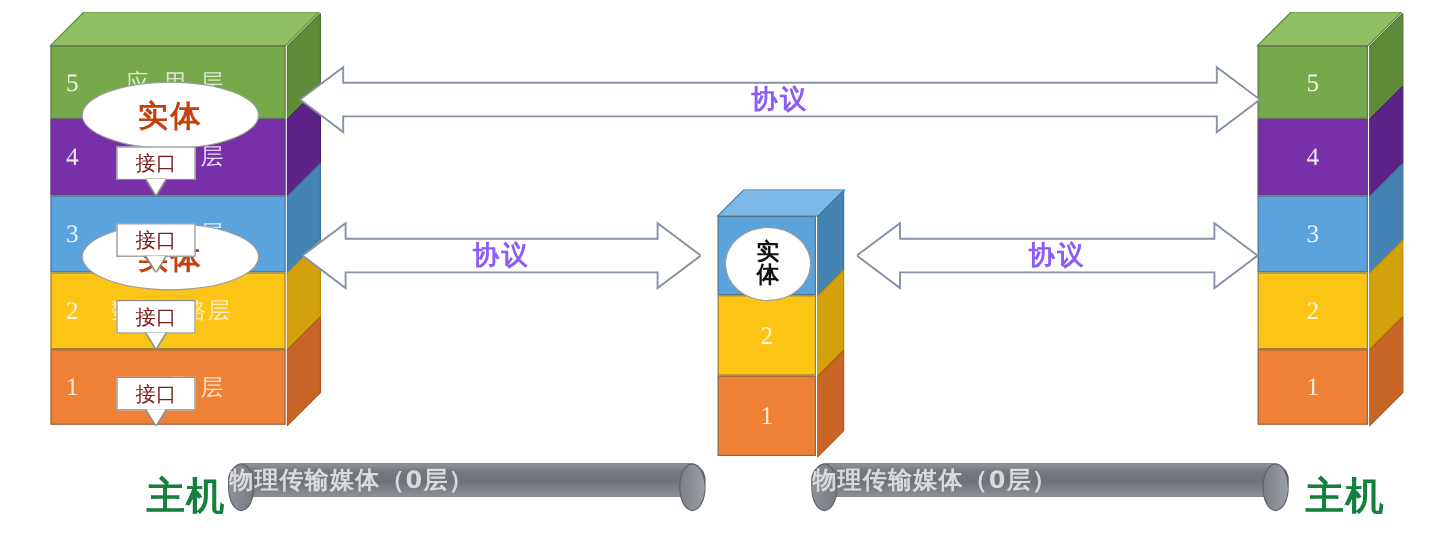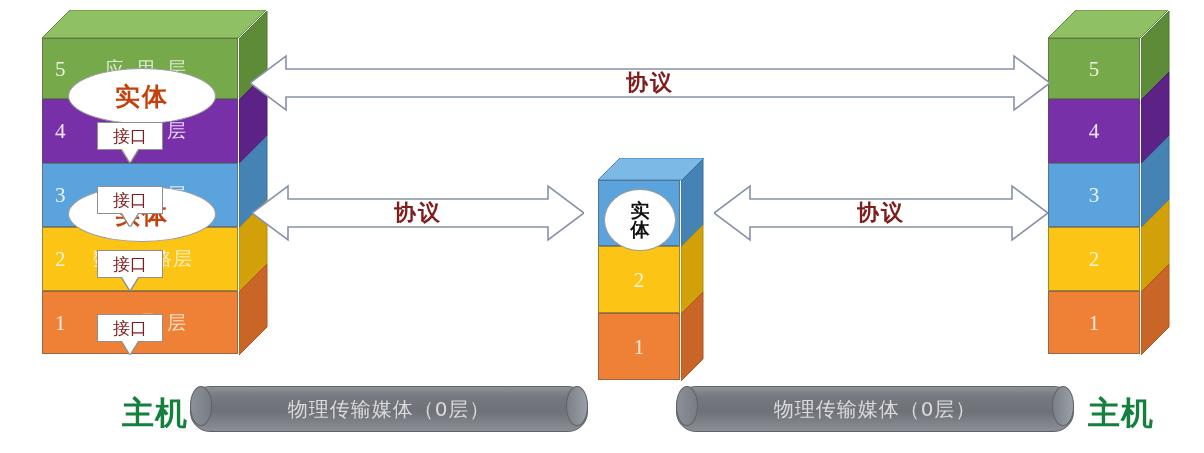--- a/index.html
+++ b/index.html
@@ -97,39 +97,39 @@
 
   
   .protoarrow { position: absolute; z-index: 5; }
   .protoarrow svg { display: block; width: 100%; height: 100%; }
   .proto-label {
     position: absolute;
     top: 50%;
     left: 0; right: 0;
     transform: translateY(-50%);
     text-align: center;
-    color: #7f1d1d;
+    color: #8b5cf6;
     font-weight: bold;
     font-size: 22px;
     letter-spacing: 2px;
     font-family: "DejaVu Sans", "Liberation Sans", sans-serif;
     pointer-events: none;
   }
 
   
   .medium {
     position: absolute;
-    height: 46px;
+    height: 28px;
     border-radius: 20px / 20px;
     background: linear-gradient(to bottom, #8e9298 0%, #75797f 22%, #6e7177 55%, #8b8f95 100%);
     border: 1px solid #5f6268;
     display: flex;
     align-items: center;
-    justify-content: center;
     z-index: 4;
+    font-weight: bold;
   }
   .medium .cap-end {
     position: absolute;
     right: -1px; top: -1px;
     width: 22px; height: 40px;
     border-radius: 50%;
     background: linear-gradient(to right, #7c8086, #9aa0a6);
     border: 1px solid #5f6268;
   }
   .medium .cap-start {

